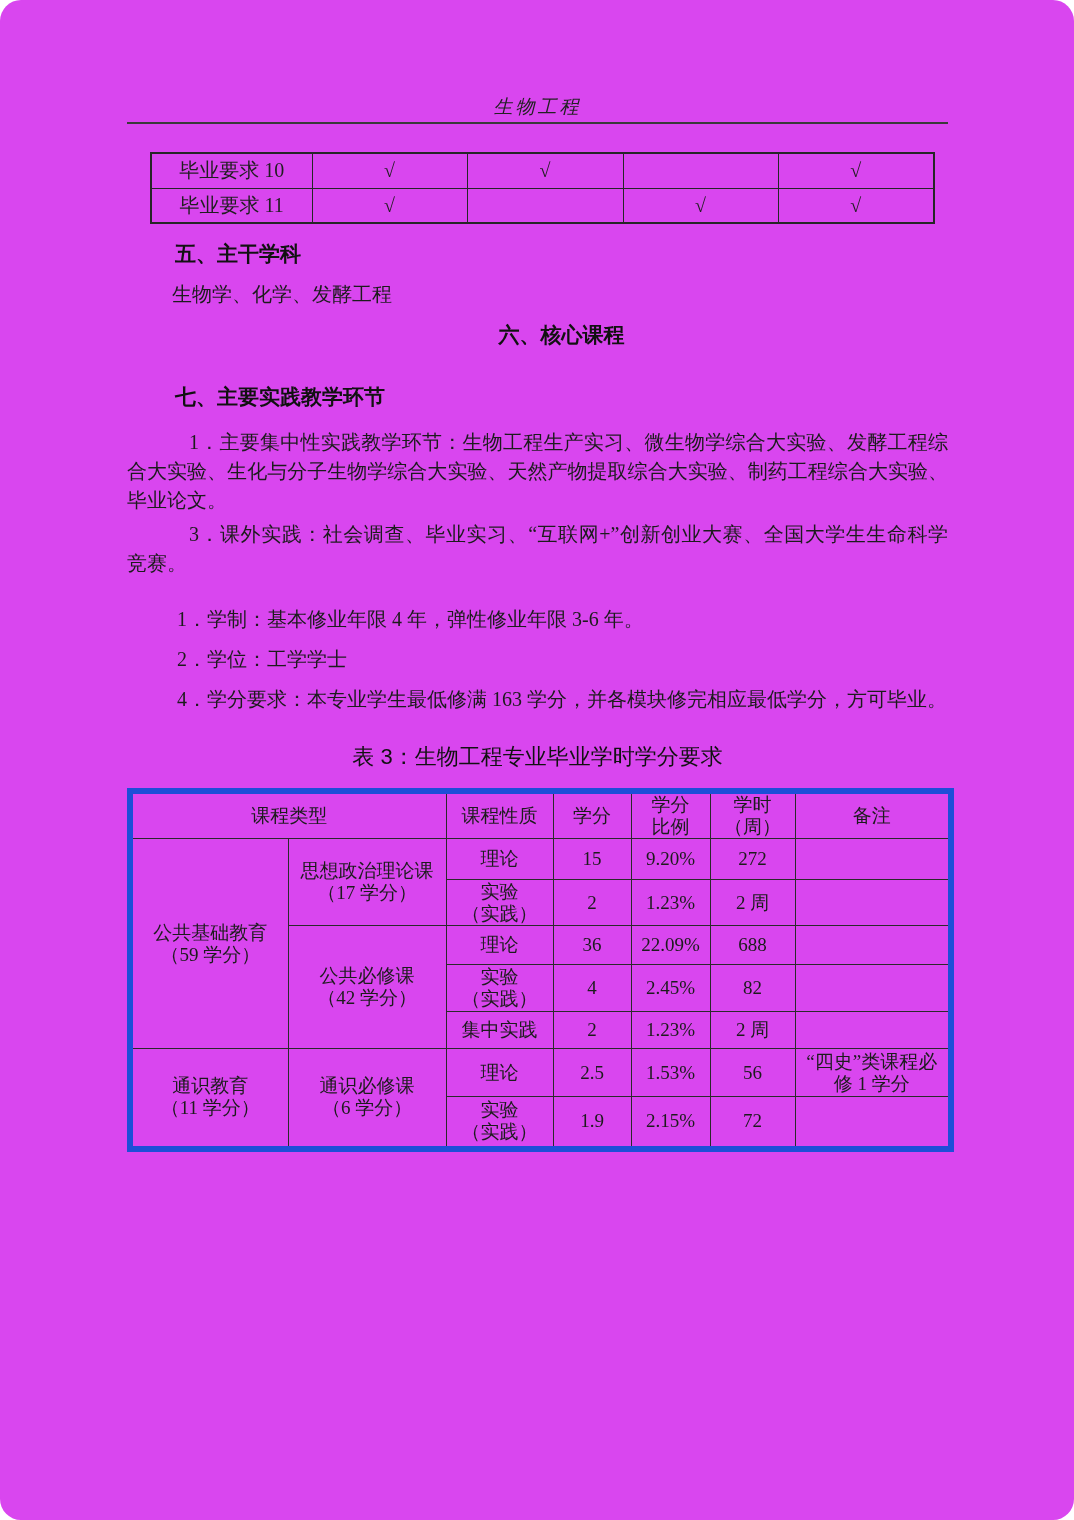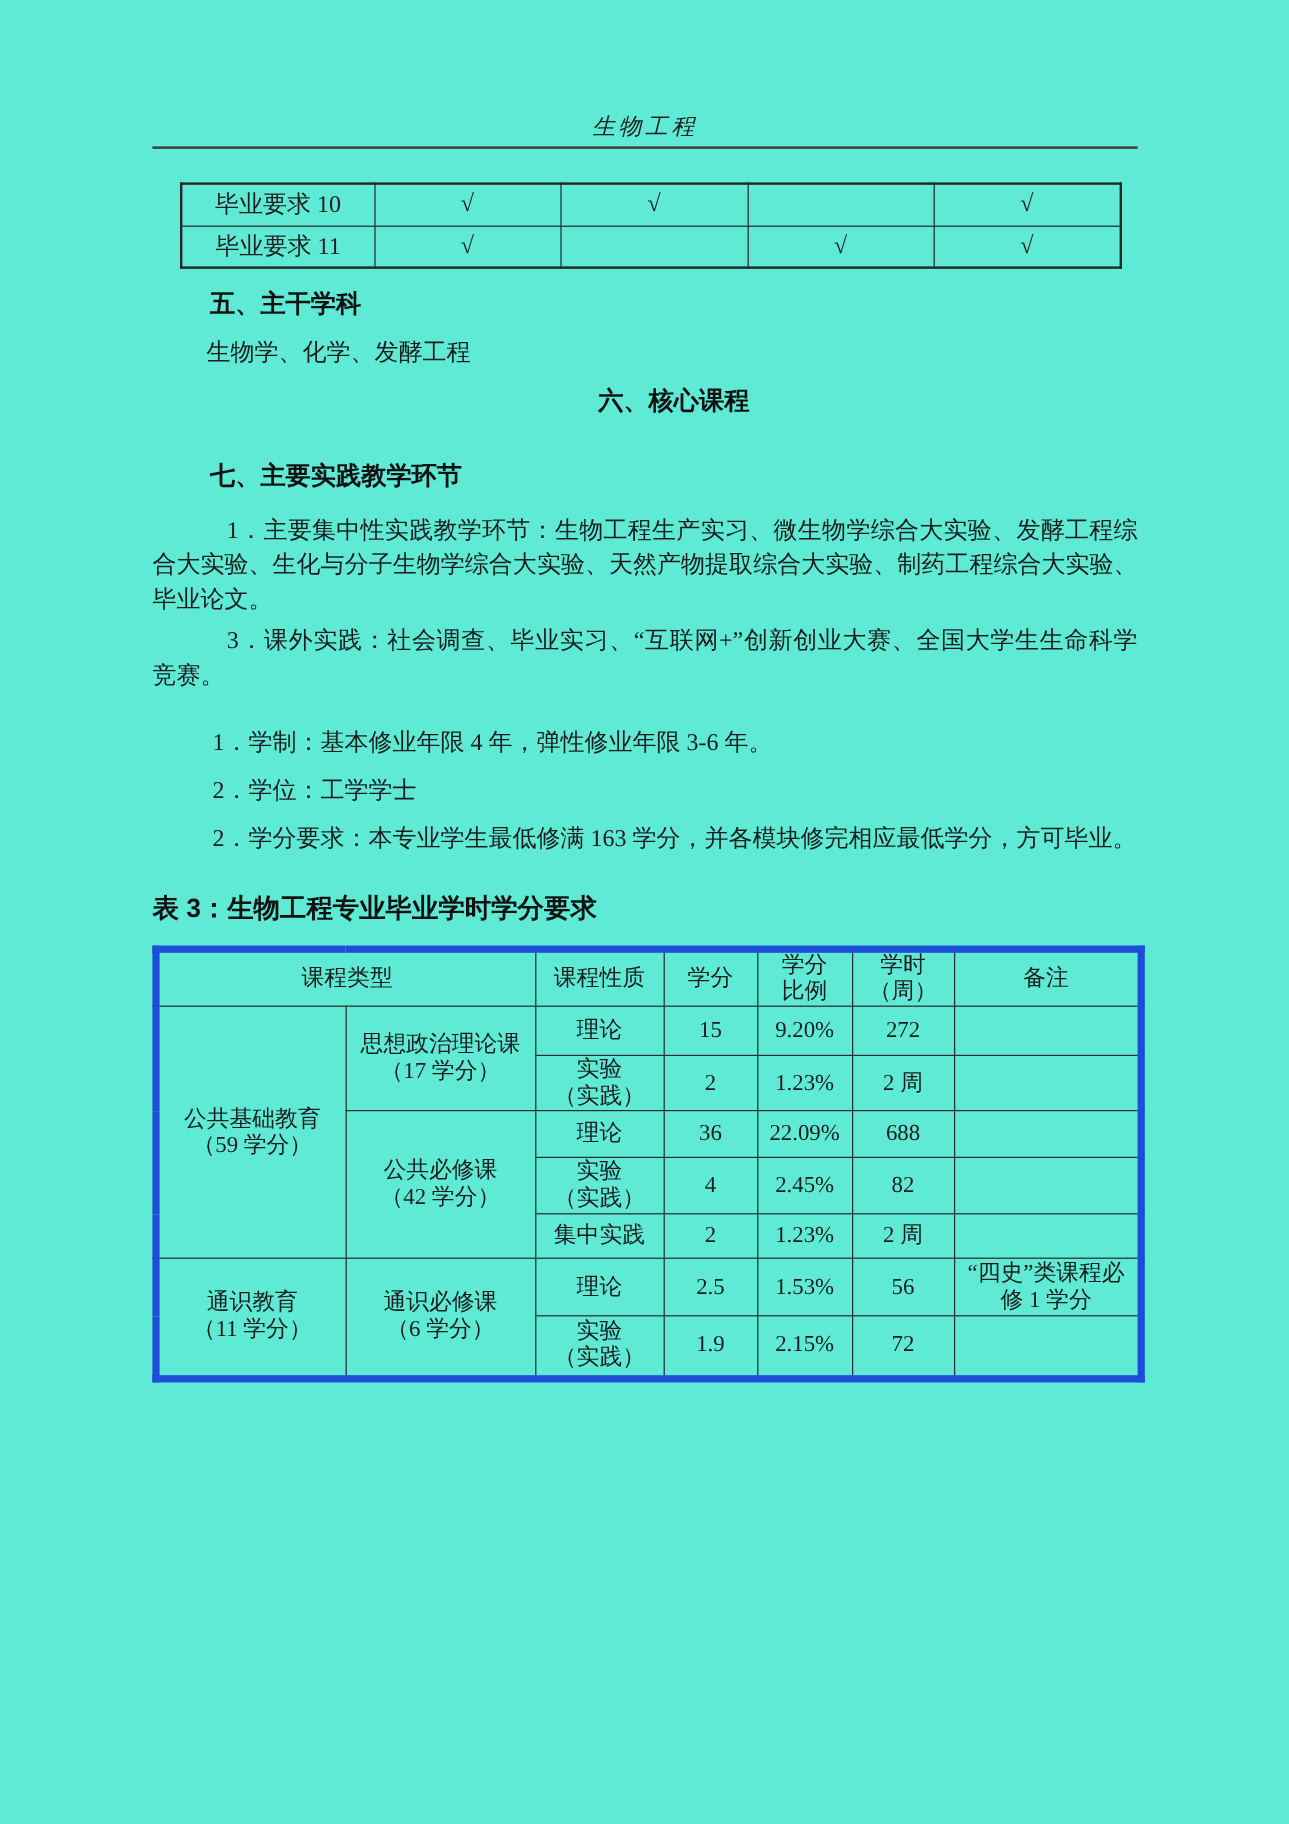--- a/index.html
+++ b/index.html
@@ -2,25 +2,26 @@
 <html><head>
 <meta charset="utf-8">
 <style>
   * { margin: 0; padding: 0; box-sizing: border-box; }
   html, body { background: #ffffff; }
   .page {
     position: relative;
     width: 1074px;
     min-height: 1520px;
     margin: 0 auto;
-    background: #5eead4;
+    background: #d946ef;
     color: #1f1f1f;
     font-family: "Liberation Serif", serif;
     padding: 0 126px 0 127px;
     overflow: hidden;
+    border-radius: 21px;
   }
   
   .running-header {
     margin-top: 94px;
     text-align: center;
     font-size: 19px;
     line-height: 26px;
     letter-spacing: 3px;
     font-style: italic;
     color: #222;
@@ -70,23 +71,23 @@
   p.par6   { margin-top: 22px; text-indent: 45px; }
   p.num7a  { margin-top: 19px; text-indent: 62px; }
   p.num7b  { margin-top: 15px; text-indent: 62px; }
   p.num7c  { margin-top:  5px; text-indent: 62px; }
   p.num8a  { margin-top: 27px; text-indent: 50px; }
   p.num8b  { margin-top: 11px; text-indent: 50px; }
   p.num8c  { margin-top: 11px; text-indent: 50px; }
   
   .t3-caption {
     margin-top: 30px;
-    text-align: left;
+    text-align: center;
     font-family: "Liberation Sans", sans-serif;
-    font-weight: bold;
+    font-weight: normal;
     font-size: 22px;
     line-height: 26px;
     color: #111;
   }
   
   table.t3 {
     border-collapse: collapse;
     table-layout: fixed;
     margin-top: 18px;
     width: 821px;
@@ -150,21 +151,21 @@
   <p class="body simple">生物学、化学、发酵工程</p>
 
   <h2 class="sec h6">六、核心课程</h2>
 
   <h2 class="sec h7">七、主要实践教学环节</h2>
   <p class="body num7a">1．主要集中性实践教学环节：生物工程生产实习、微生物学综合大实验、发酵工程综合大实验、生化与分子生物学综合大实验、天然产物提取综合大实验、制药工程综合大实验、毕业论文。</p>
   <p class="body num7c">3．课外实践：社会调查、毕业实习、“互联网+”创新创业大赛、全国大学生生命科学竞赛。</p>
 
   <p class="body num8a">1．学制：基本修业年限 4 年，弹性修业年限 3-6 年。</p>
   <p class="body num8b">2．学位：工学学士</p>
-  <p class="body num8c">2．学分要求：本专业学生最低修满 163 学分，并各模块修完相应最低学分，方可毕业。</p>
+  <p class="body num8c">4．学分要求：本专业学生最低修满 163 学分，并各模块修完相应最低学分，方可毕业。</p>
 
   <div class="t3-caption">表 3：生物工程专业毕业学时学分要求</div>
 
   <table class="t3">
     <colgroup>
       <col style="width:158px">
         <col style="width:158px">
         <col style="width:107px">
         <col style="width:78px">
         <col style="width:79px">

